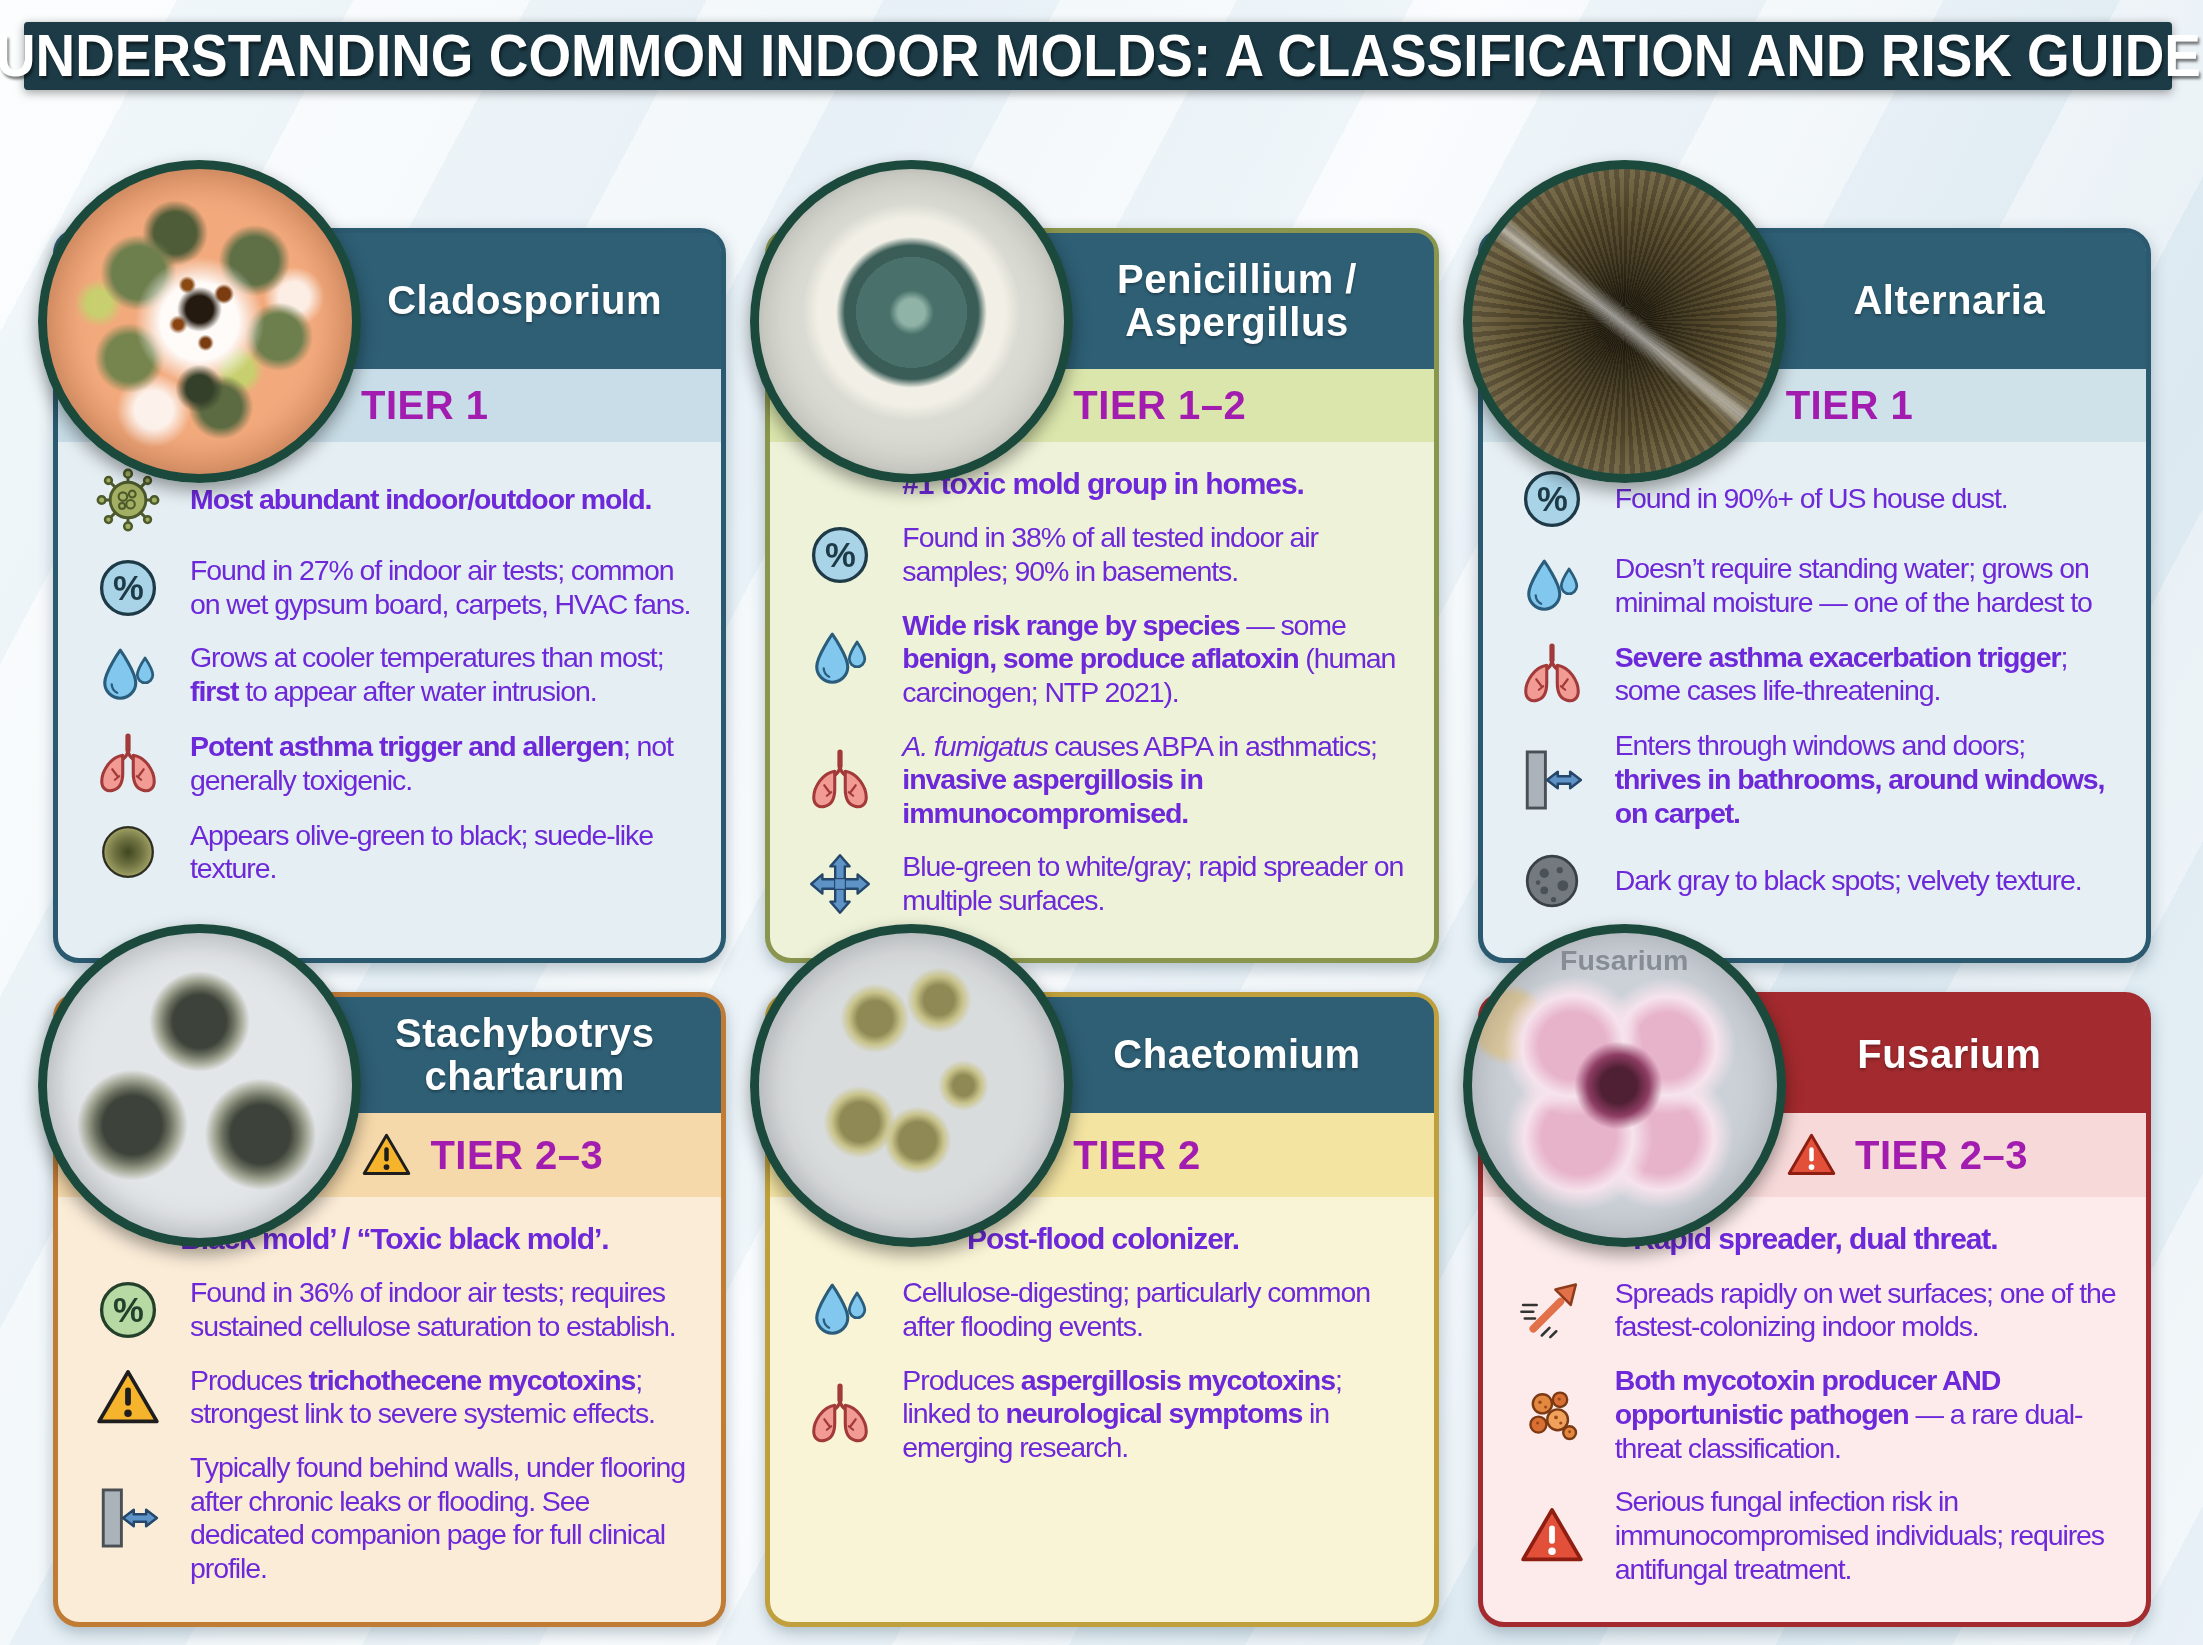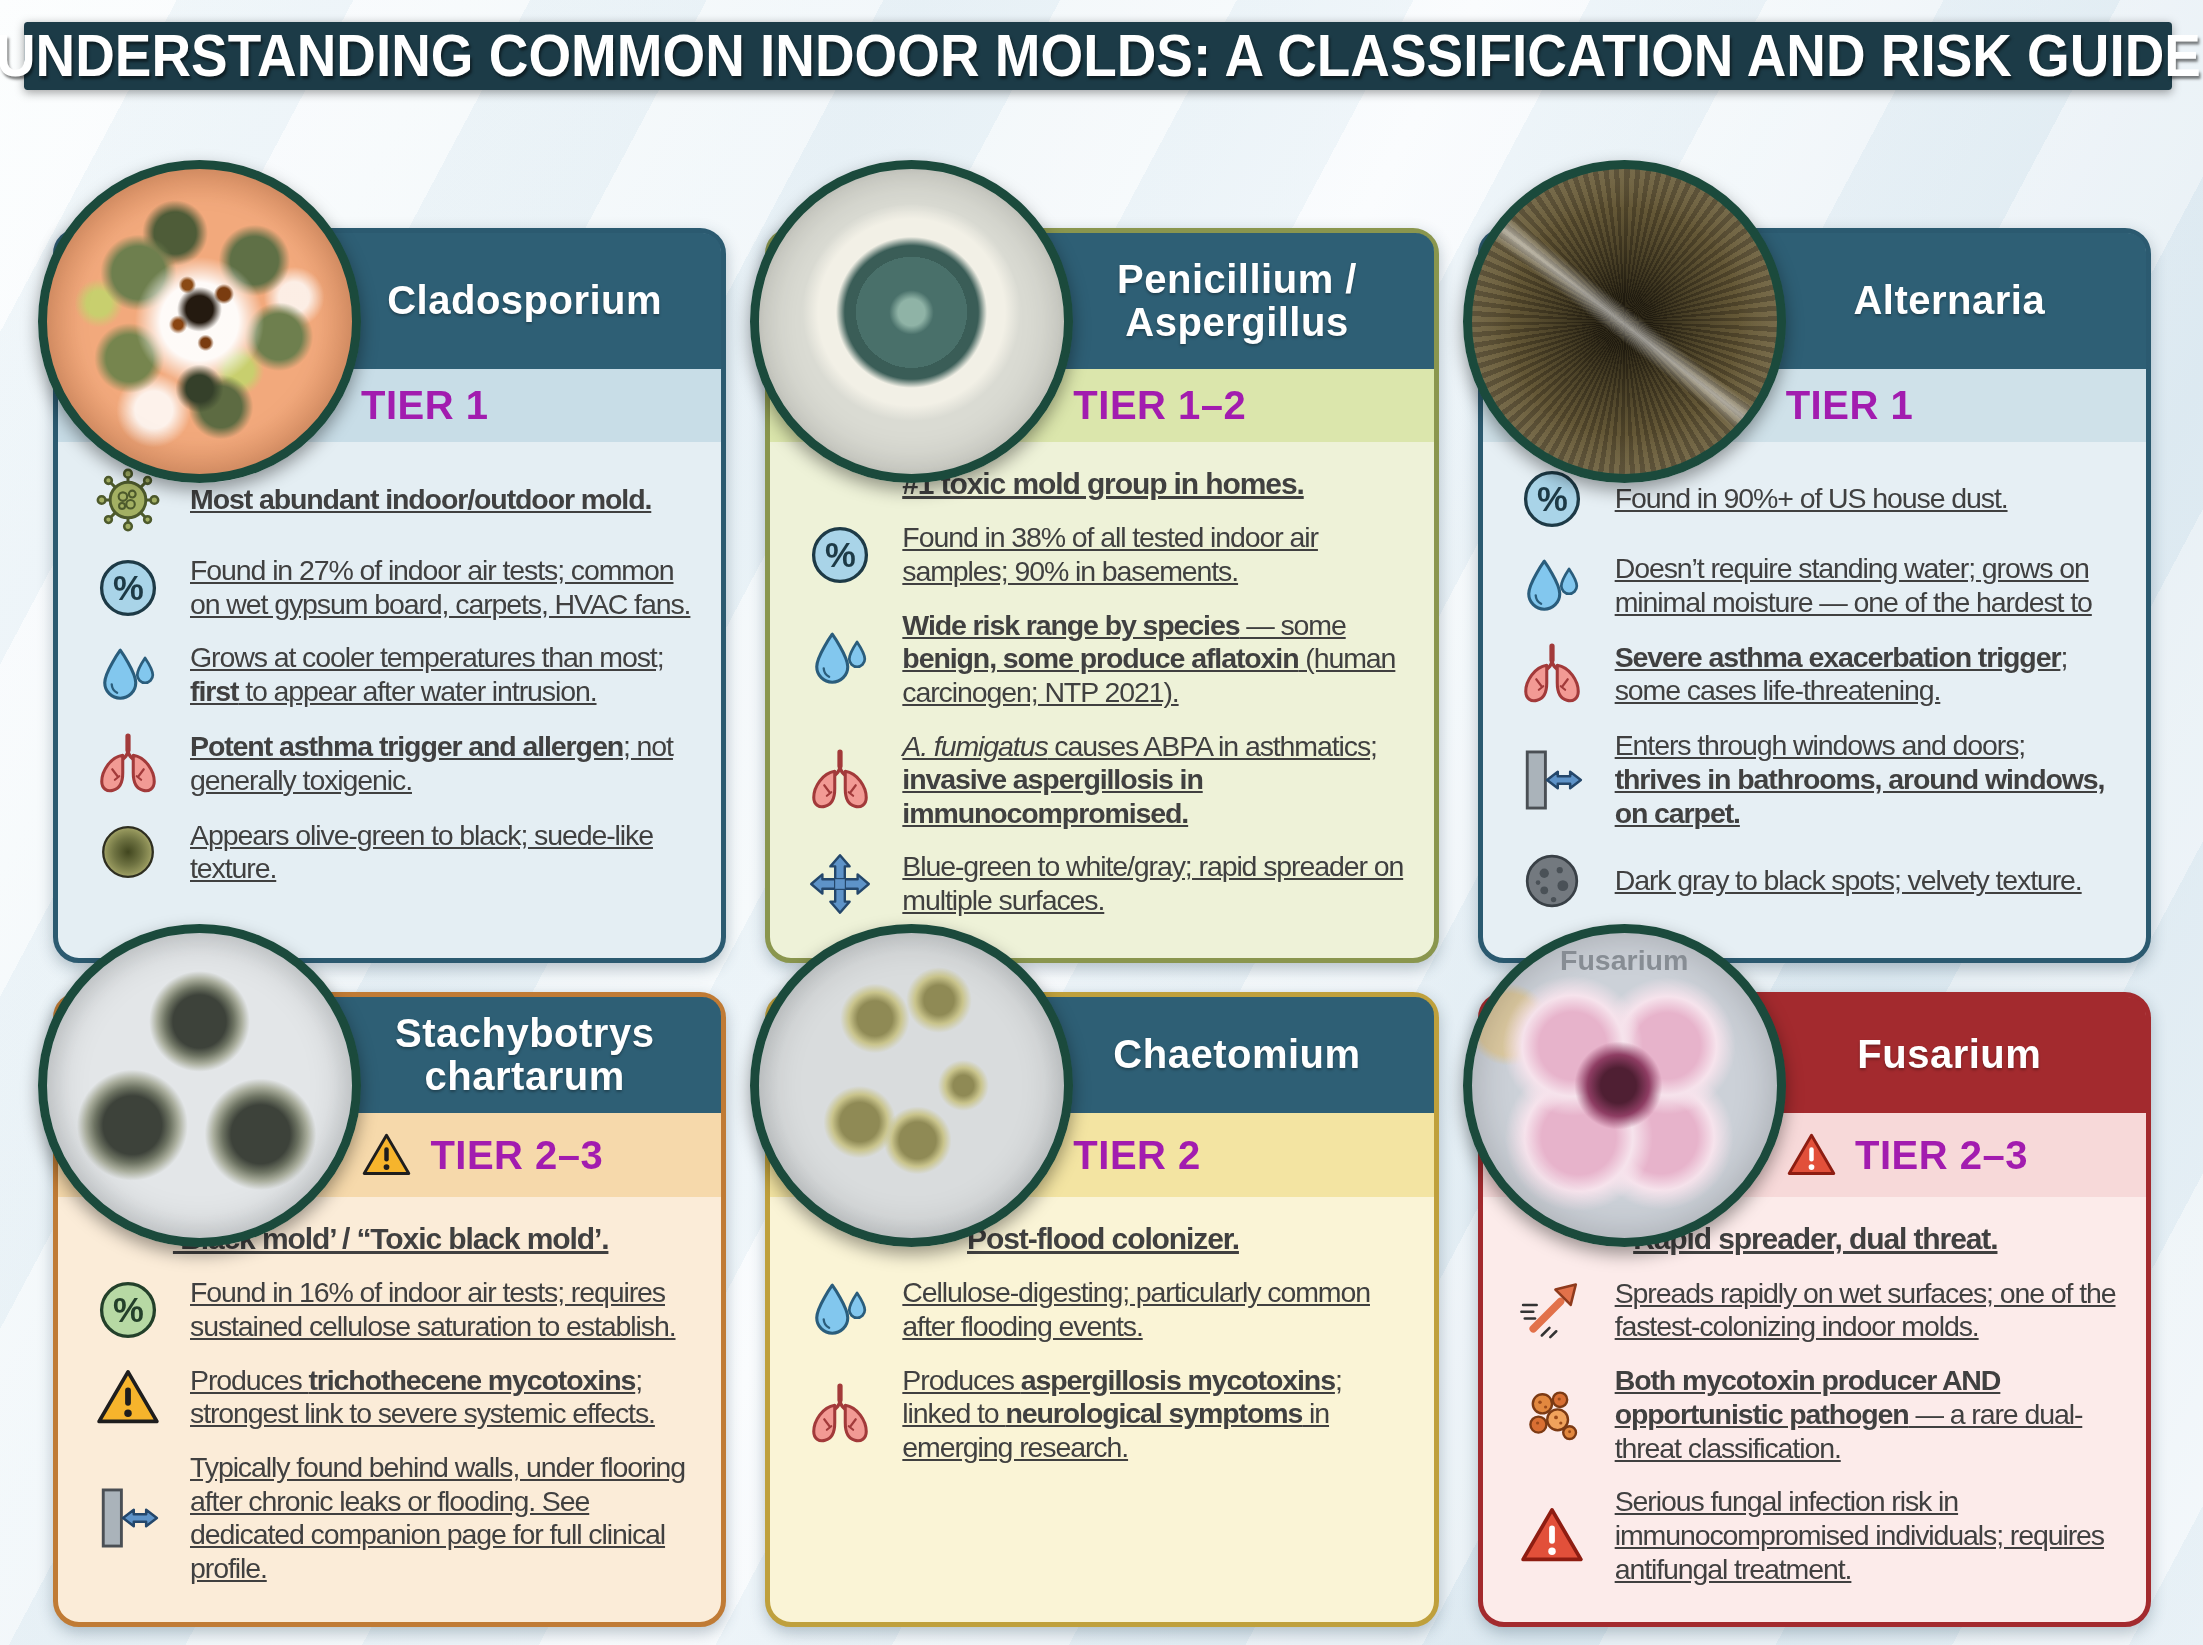--- a/index.html
+++ b/index.html
@@ -52,21 +52,21 @@
     height:var(--th);background:var(--tier);
     display:flex;align-items:center;gap:18.4px;padding-left:303px;
     font-size:40px;font-weight:bold;color:#a21caf;letter-spacing:0.5px;
   }
   .tier-warn svg{display:block;width:51px;height:48px;}
   .card-body{
     padding:24px 29px 13px 31px;display:flex;flex-direction:column;gap:20px;
   }
   .bullet{
     display:flex;align-items:center;gap:24px;
-    font-size:28.5px;line-height:1.18;letter-spacing:-1.1px;color:#404040;text-decoration:underline;
+    font-size:28.5px;line-height:1.18;letter-spacing:-1.1px;color:#6d28d9;
   }
   .bullet .icon{flex:0 0 77px;display:flex;justify-content:center;align-items:center;}
   .bullet .icon svg{display:block;}
   .bullet .btext{flex:1;}
   .bullet.headline{display:block;text-align:center;font-weight:bold;font-size:30px;padding:0 5.5px;}
   .btext b{font-weight:bold;}
   .photo{
     position:absolute;top:-73px;left:-20px;width:305px;height:305px;border-radius:50%;
     border:9.2px solid #1b4a3c;
     box-shadow:0 7.3px 16.5px rgba(0,0,0,.38), inset 0 0 42px rgba(0,0,0,.20);
@@ -375,21 +375,21 @@
         </div>
         <div class="card-body">
           <div class="bullet headline"><span class="btext"><b>‘Black mold’ / “Toxic black mold’.</b></span></div>
           <div class="bullet">
             <span class="icon">
               <svg viewBox="0 0 80 80" width="66" height="66" style="font-size:31px">
                 <circle cx="40" cy="40" r="32" fill="#b7d9a4" stroke="#23402a" stroke-width="4"></circle>
                 <text x="40" y="54" text-anchor="middle" font-size="42" font-weight="bold" fill="#23402a" font-family="Liberation Sans, sans-serif">%</text>
               </svg>
             </span>
-            <span class="btext"><span>Found in 16% of indoor air tests; requires sustained cellulose saturation to establish.</span></span>
+            <span class="btext"><span>Found in 36% of indoor air tests; requires sustained cellulose saturation to establish.</span></span>
           </div>
           <div class="bullet">
             <span class="icon">
               <svg viewBox="0 0 80 72" width="66" height="61">
                 <path d="M40 5 L75 65 H5 Z" fill="#f6b42c" stroke="#1e1e1e" stroke-width="4.5" stroke-linejoin="round"></path>
                 <rect x="36.5" y="24" width="7" height="22" rx="3.5" fill="#1e1e1e"></rect>
                 <circle cx="40" cy="55" r="4.5" fill="#1e1e1e"></circle>
               </svg>
             </span>
             <span class="btext"><span>Produces </span><b>trichothecene mycotoxins</b><span>; strongest link to severe systemic effects.</span></span>

